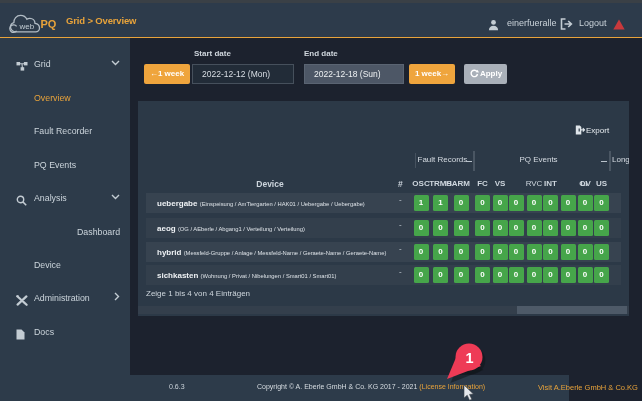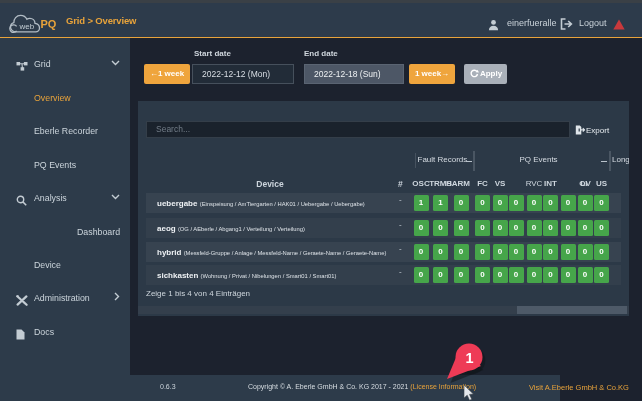--- a/index.html
+++ b/index.html
@@ -33,39 +33,39 @@
     <path d="M4.5 6 L11 6 M8.2 3 L11.4 6 L8.2 9" fill="none" stroke="#c3ccd3" stroke-width="1.6"></path>
   </svg>
   <div class="abs" style="left:579px;top:15px;font-size:9px;color:#c9d2d9;">Logout</div>
   <svg class="abs" style="left:613px;top:16px;" width="12" height="11" viewBox="0 0 12 11">
     <path d="M6 0.5 L11.7 10.5 L0.3 10.5 Z" fill="#c9393c"></path>
   </svg>
 </div>
 
 <div class="abs" style="left:0;top:38px;width:130px;height:363px;background:#2d3b4a;"></div>
 
-<div class="abs" style="left:8px;top:375px;width:552px;height:26px;background:#2d3b4a;">
+<div class="abs" style="left:17px;top:375px;width:552px;height:26px;background:#2d3b4a;">
   <div class="abs" style="left:152px;top:8px;font-size:7px;color:#ccd4db;">0.6.3</div>
   <div class="abs" style="left:240px;top:8px;font-size:7px;color:#d7dde2;white-space:nowrap;">Copyright © A. Eberle GmbH &amp; Co. KG 2017 - 2021 <span style="color:#e8a33b;">(License Information)</span></div>
   <div class="abs" style="left:521px;top:7.5px;font-size:7.5px;color:#e8a33b;white-space:nowrap;">Visit A.Eberle GmbH &amp; Co.KG</div>
 </div>
 
 <div id="menu">
     <div class="abs" style="left:16px;top:58px;"><svg width="12" height="11" viewBox="0 0 12 11">
         <rect x="0.5" y="1" width="3.6" height="3.4" fill="#c3ccd3"></rect>
         <rect x="7.9" y="1" width="3.6" height="3.4" fill="#c3ccd3"></rect>
         <rect x="4.6" y="6.2" width="3.6" height="3.4" fill="#c3ccd3"></rect>
         <path d="M3 2.7 L9 2.7 M6 2.7 L6.4 7" stroke="#c3ccd3" stroke-width="1.1"></path>
       </svg></div>
     <div class="abs" style="left:34px;top:59px;font-size:8.8px;color:#ccd5dc;">Grid</div>
     <svg class="abs" style="left:111px;top:60px;" width="9" height="6" viewBox="0 0 9 6">
       <path d="M1 1 L4.5 4.5 L8 1" fill="none" stroke="#c3ccd3" stroke-width="1.4"></path>
     </svg>
     <div class="abs" style="left:34px;top:93px;font-size:8.8px;color:#e8a33b;">Overview</div>
-    <div class="abs" style="left:34px;top:126px;font-size:8.8px;color:#ccd5dc;">Eberle Recorder</div>
+    <div class="abs" style="left:34px;top:126px;font-size:8.8px;color:#ccd5dc;">Fault Recorder</div>
     <div class="abs" style="left:34px;top:160px;font-size:8.8px;color:#ccd5dc;">PQ Events</div>
     <div class="abs" style="left:16px;top:192px;"><svg width="11" height="11" viewBox="0 0 11 11">
         <circle cx="4.5" cy="4.5" r="3.2" fill="none" stroke="#c3ccd3" stroke-width="1.4"></circle>
         <path d="M7 7 L10.2 10.2" stroke="#c3ccd3" stroke-width="1.6"></path>
       </svg></div>
     <div class="abs" style="left:34px;top:193px;font-size:8.8px;color:#ccd5dc;">Analysis</div>
     <svg class="abs" style="left:111px;top:194px;" width="9" height="6" viewBox="0 0 9 6">
       <path d="M1 1 L4.5 4.5 L8 1" fill="none" stroke="#c3ccd3" stroke-width="1.4"></path>
     </svg>
     <div class="abs" style="left:34px;top:227px;font-size:8.8px;color:#ccd5dc;padding-left:43px;">Dashboard</div>
@@ -90,21 +90,20 @@
 <div class="abs" style="left:192px;top:64px;width:102px;height:20px;background:#222c38;border:1px solid #46505c;color:#d9dee4;font-size:8.5px;line-height:18px;padding-left:9px;">2022-12-12 (Mon)</div>
 <div class="abs" style="left:304px;top:64px;width:100px;height:20px;background:#4d5766;border:1px solid #5a6472;color:#eef1f3;font-size:8.5px;line-height:18px;padding-left:9px;">2022-12-18 (Sun)</div>
 <div class="abs" style="left:409px;top:64px;width:46px;height:20px;background:#efa53d;border-radius:2px;color:#fff;font-size:8px;font-weight:bold;line-height:20px;text-align:center;">1 week→</div>
 <div class="abs" style="left:464px;top:64px;width:43px;height:20px;background:#a9b0b9;border-radius:2px;color:#fff;font-size:8px;font-weight:bold;line-height:20px;text-align:center;"><svg width="10" height="9" viewBox="0 0 10 9" style="vertical-align:-1.5px;margin-right:1px;">
       <path d="M8.0 2.6 A3.2 3.2 0 1 0 8.5 5.0" fill="none" stroke="#fff" stroke-width="1.4"></path>
       <polygon points="9.9,3.4 6.7,3.3 8.6,0.8" fill="#fff"></polygon>
     </svg>Apply</div>
 
 <div class="abs" style="left:138px;top:101px;width:491px;height:215px;background:#2c3947;overflow:hidden;">
 
-  <div class="abs" style="left:8px;top:20px;width:424px;height:17px;background:#1a222c;border:1px solid #343e49;color:#727c87;font-size:8.5px;line-height:15px;padding-left:9px;">Search...</div>
   <div class="abs" style="left:437px;top:23.5px;width:62px;height:12px;color:#e8edf1;font-size:8px;">
     <svg width="10" height="10" viewBox="0 0 10 10" style="vertical-align:-1.5px;">
         <path d="M0.8 0.5 L4.8 0.5 L6.3 2 L6.3 9.5 L0.8 9.5 Z" fill="#dfe5ea"></path>
         <path d="M4.6 4.9 L9.6 4.9 M7.8 3.2 L9.6 4.9 L7.8 6.6" stroke="#dfe5ea" stroke-width="1.1" fill="none"></path>
         <path d="M4.2 3.4 L4.2 6.4" stroke="#2c3947" stroke-width="1.2"></path>
       </svg><span style="margin-left:1px;">Export</span>
   </div>
   <div id="thead">
       <div class="abs" style="left:276.5px;top:52px;width:1px;height:15px;background:#46525f;"></div>
       <div class="abs" style="left:279.5px;top:54px;font-size:8px;color:#d5dbe2;">Fault Records</div>

